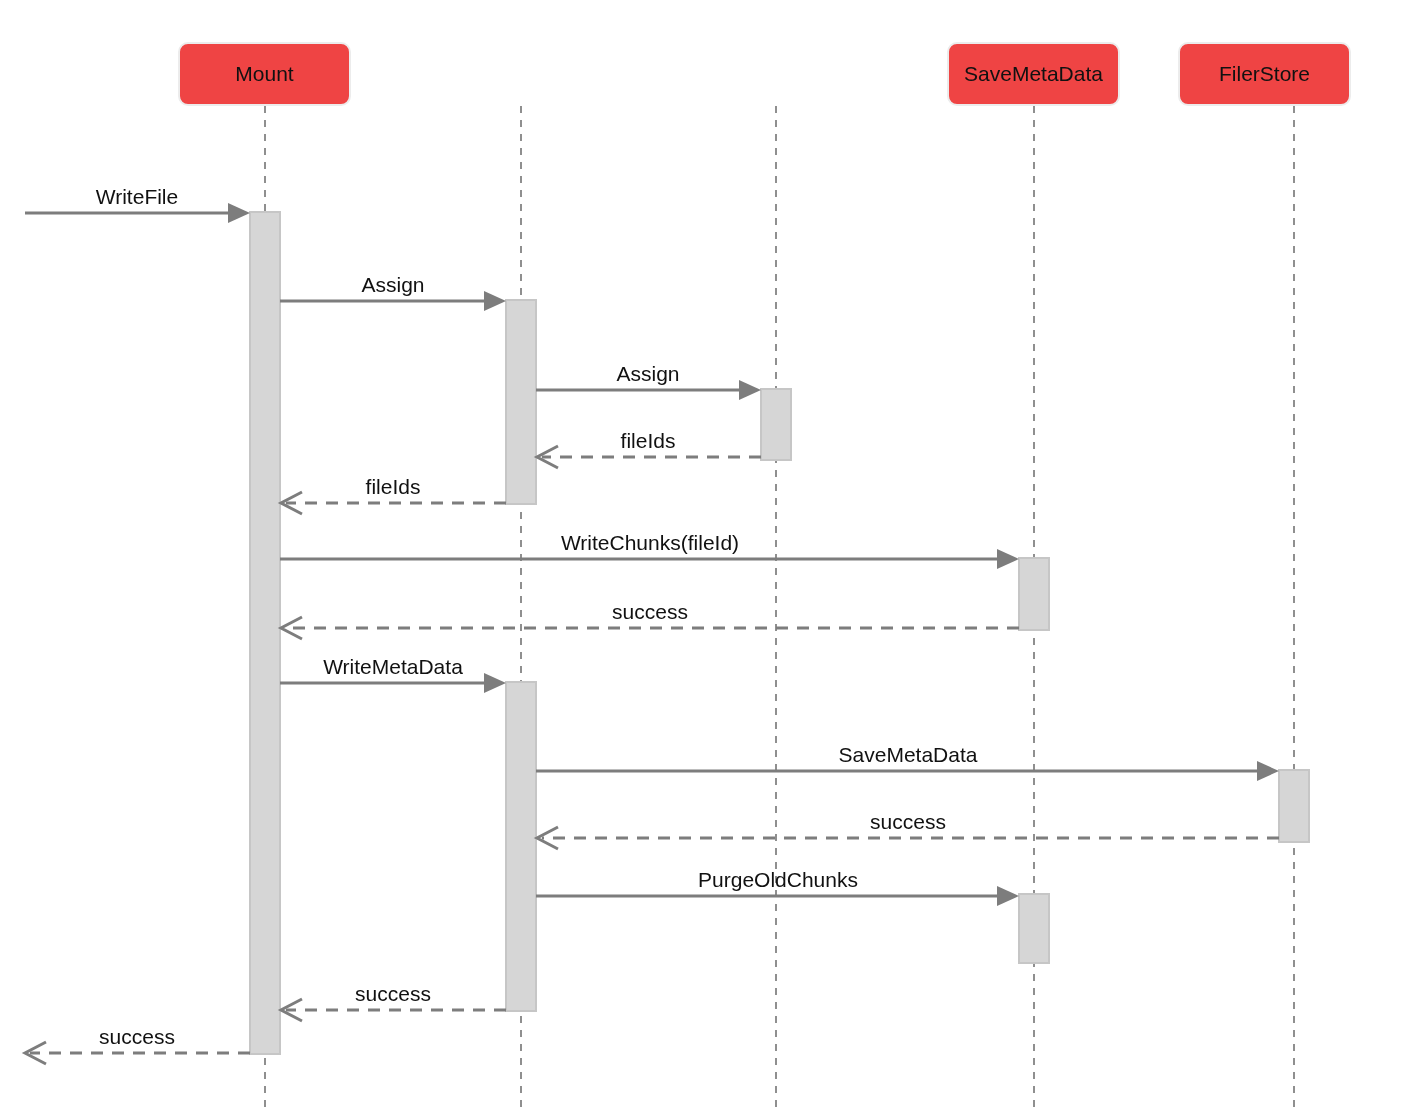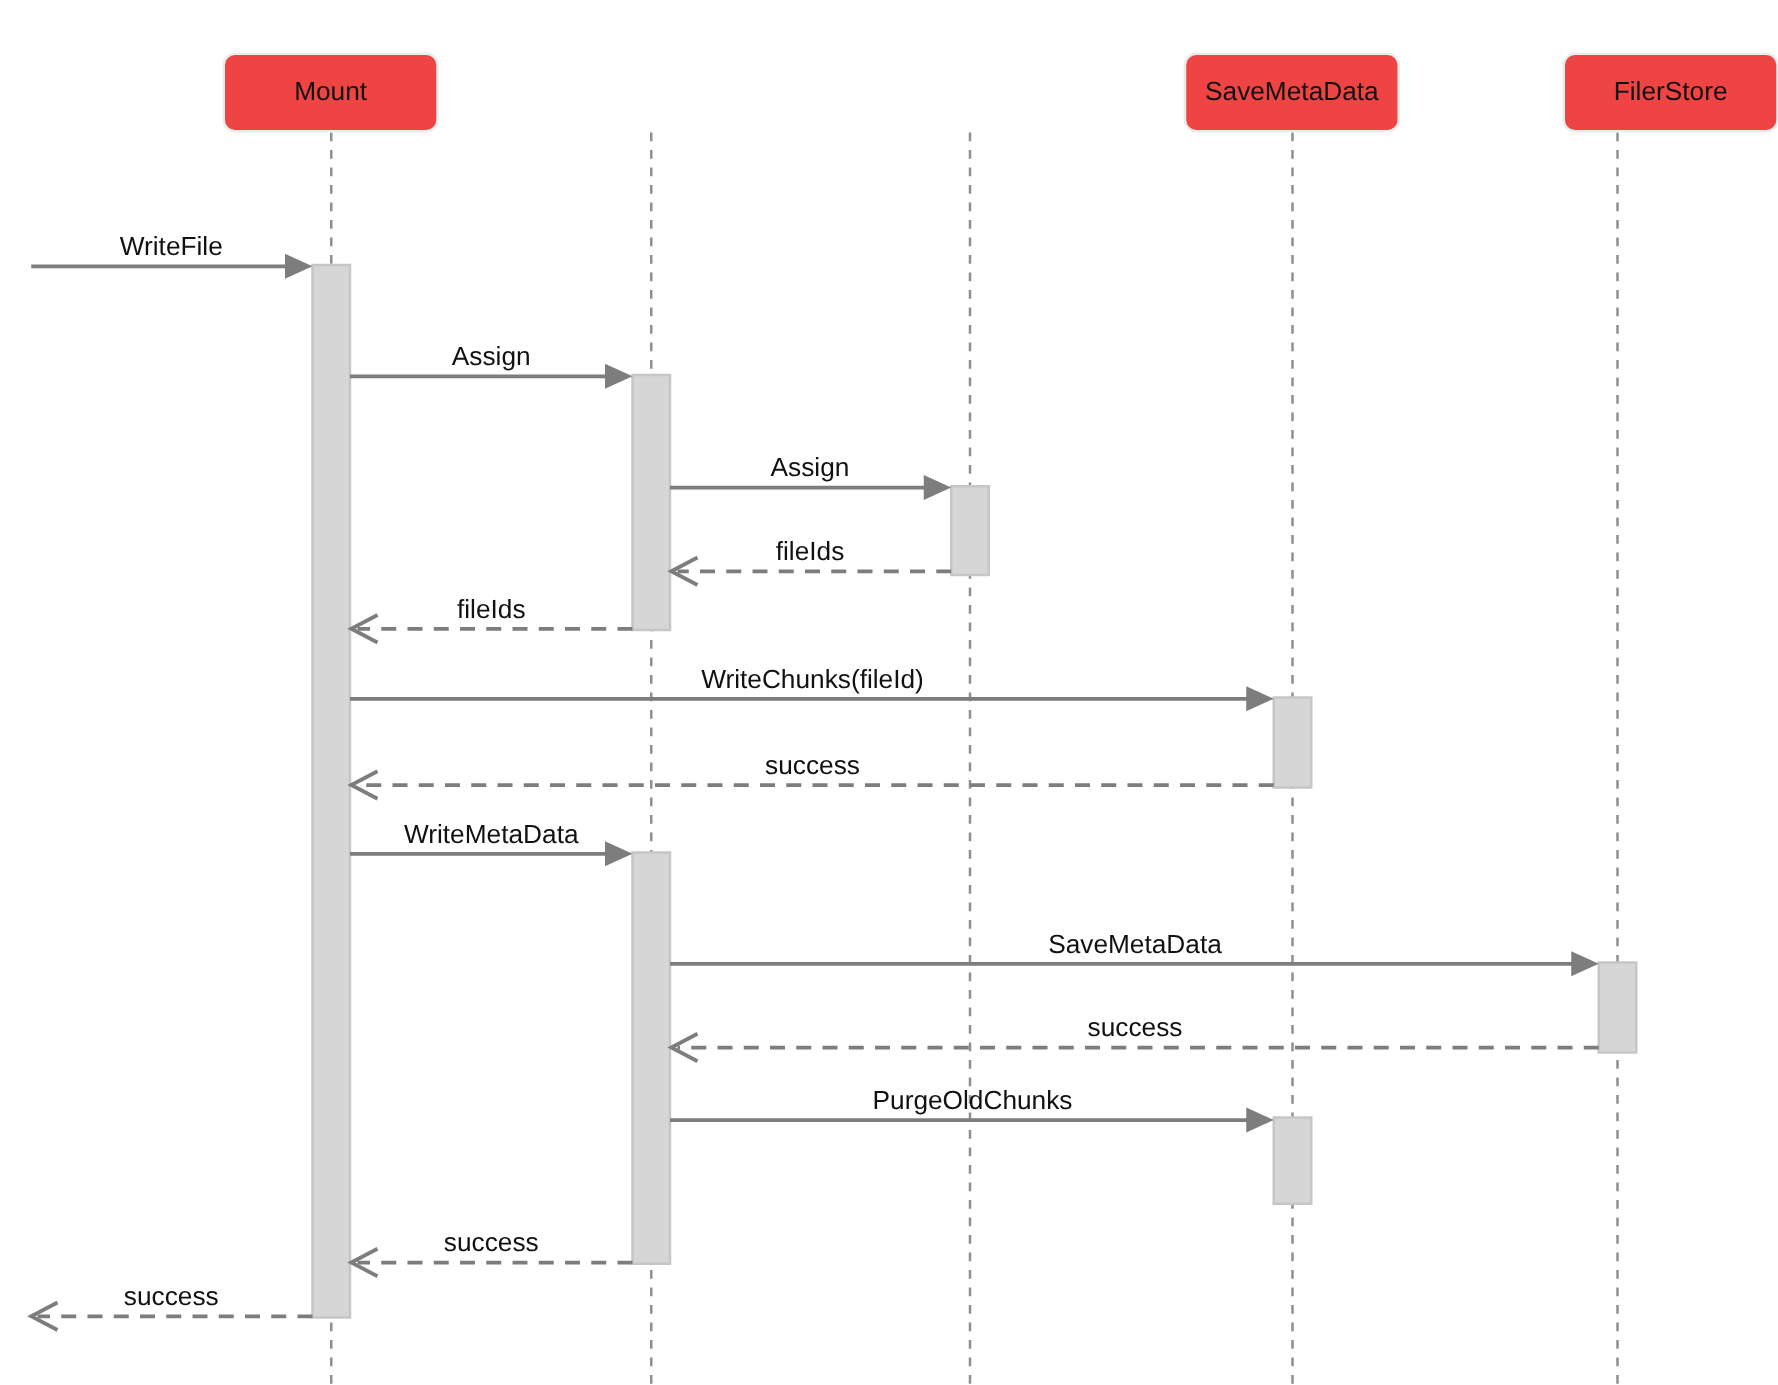--- a/index.html
+++ b/index.html
@@ -175,17 +175,17 @@
     </g>
 
   </svg>
 
   <div class="pbox" style="left:178px">
     <span>Mount</span>
   </div>
   <div class="pbox" style="left:947px">
     <span>SaveMetaData</span>
   </div>
-  <div class="pbox" style="left:1250px">
+  <div class="pbox" style="left:1178px">
     <span>FilerStore</span>
   </div>
 
 </div>
 
 </body></html>

